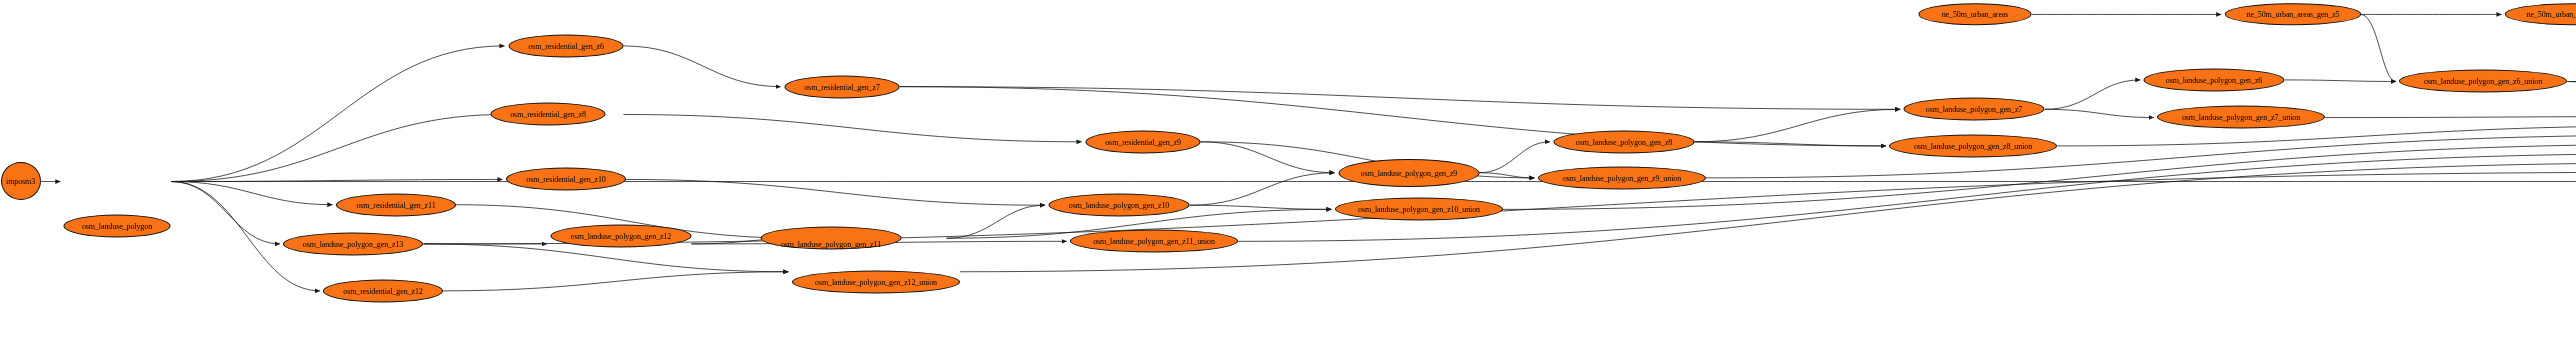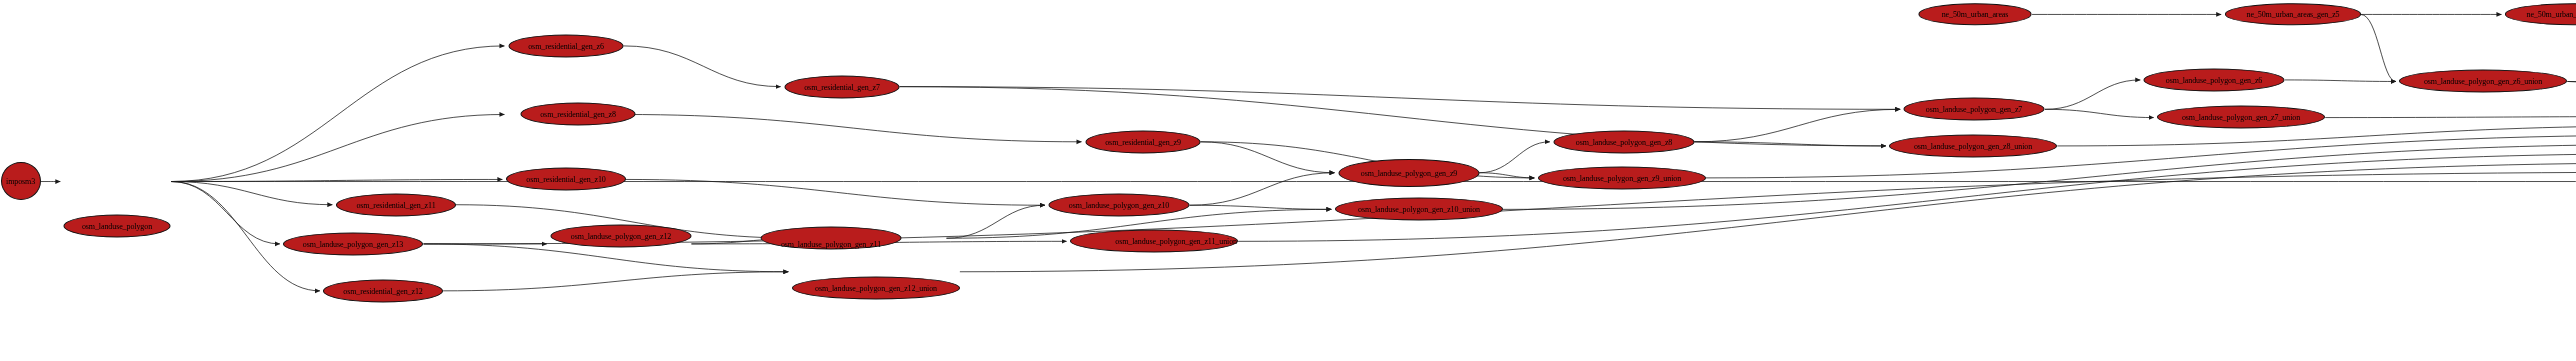--- a/index.html
+++ b/index.html
@@ -23,21 +23,21 @@
     pointer-events: none;
   }
   .node {
     position: absolute;
     display: flex;
     align-items: center;
     justify-content: center;
     box-sizing: border-box;
     border: 0.7px solid #111111;
     border-radius: 50%;
-    background: #b91c1c;
+    background: #f97316;
     color: #000000;
     white-space: nowrap;
     font-family: "Liberation Serif", "DejaVu Serif", serif;
     font-size: 8px;
     letter-spacing: -0.1px;
     transform: translate(-50%, -50%);
     z-index: 5;
   }
 </style>
 </head>
@@ -104,21 +104,21 @@
       </div>
       <div class="node" style="left: 117px; top: 181px; width: 107px; height: 23px; margin-top: 45px;">
         <span>osm_landuse_polygon</span>
       </div>
       <div class="node" style="left: 566px; top: 46px; width: 115px; height: 23px;">
         <span>osm_residential_gen_z6</span>
       </div>
       <div class="node" style="left: 842px; top: 87px; width: 115px; height: 23px; text-align: center;">
         <span>osm_residential_gen_z7</span>
       </div>
-      <div class="node" style="left: 578px; top: 114px; width: 115px; height: 23px;">
+      <div class="node" style="left: 548px; top: 114px; width: 115px; height: 23px;">
         <span>osm_residential_gen_z8</span>
       </div>
       <div class="node" style="left: 1143px; top: 142px; width: 115px; height: 23px;">
         <span>osm_residential_gen_z9</span>
       </div>
       <div class="node" style="left: 566px; top: 179px; width: 120px; height: 23px;">
         <span>osm_residential_gen_z10</span>
       </div>
       <div class="node" style="left: 396px; top: 205px; width: 120px; height: 23px;">
         <span>osm_residential_gen_z11</span>
@@ -128,27 +128,27 @@
       </div>
       <div class="node" style="left: 383px; top: 291px; width: 120px; height: 23px;">
         <span>osm_residential_gen_z12</span>
       </div>
       <div class="node" style="left: 621px; top: 236px; width: 141px; height: 23px;">
         <span>osm_landuse_polygon_gen_z12</span>
       </div>
       <div class="node" style="left: 831px; top: 238px; width: 141px; height: 23px; align-items: flex-end;">
         <span>osm_landuse_polygon_gen_z11</span>
       </div>
-      <div class="node" style="left: 876px; top: 288px; width: 168px; height: 23px;">
+      <div class="node" style="left: 876px; top: 282px; width: 168px; height: 23px;">
         <span>osm_landuse_polygon_gen_z12_union</span>
       </div>
       <div class="node" style="left: 1119px; top: 205px; width: 141px; height: 23px;">
         <span>osm_landuse_polygon_gen_z10</span>
       </div>
-      <div class="node" style="left: 1154px; top: 241px; width: 168px; height: 23px; justify-content: flex-end;">
+      <div class="node" style="left: 1154px; top: 241px; width: 168px; height: 23px;">
         <span>osm_landuse_polygon_gen_z11_union</span>
       </div>
       <div class="node" style="left: 1409px; top: 173px; width: 141px; height: 28px;">
         <span>osm_landuse_polygon_gen_z9</span>
       </div>
       <div class="node" style="left: 1419px; top: 209px; width: 168px; height: 23px;">
         <span>osm_landuse_polygon_gen_z10_union</span>
       </div>
       <div class="node" style="left: 1624px; top: 142px; width: 141px; height: 23px;">
         <span>osm_landuse_polygon_gen_z8</span>

